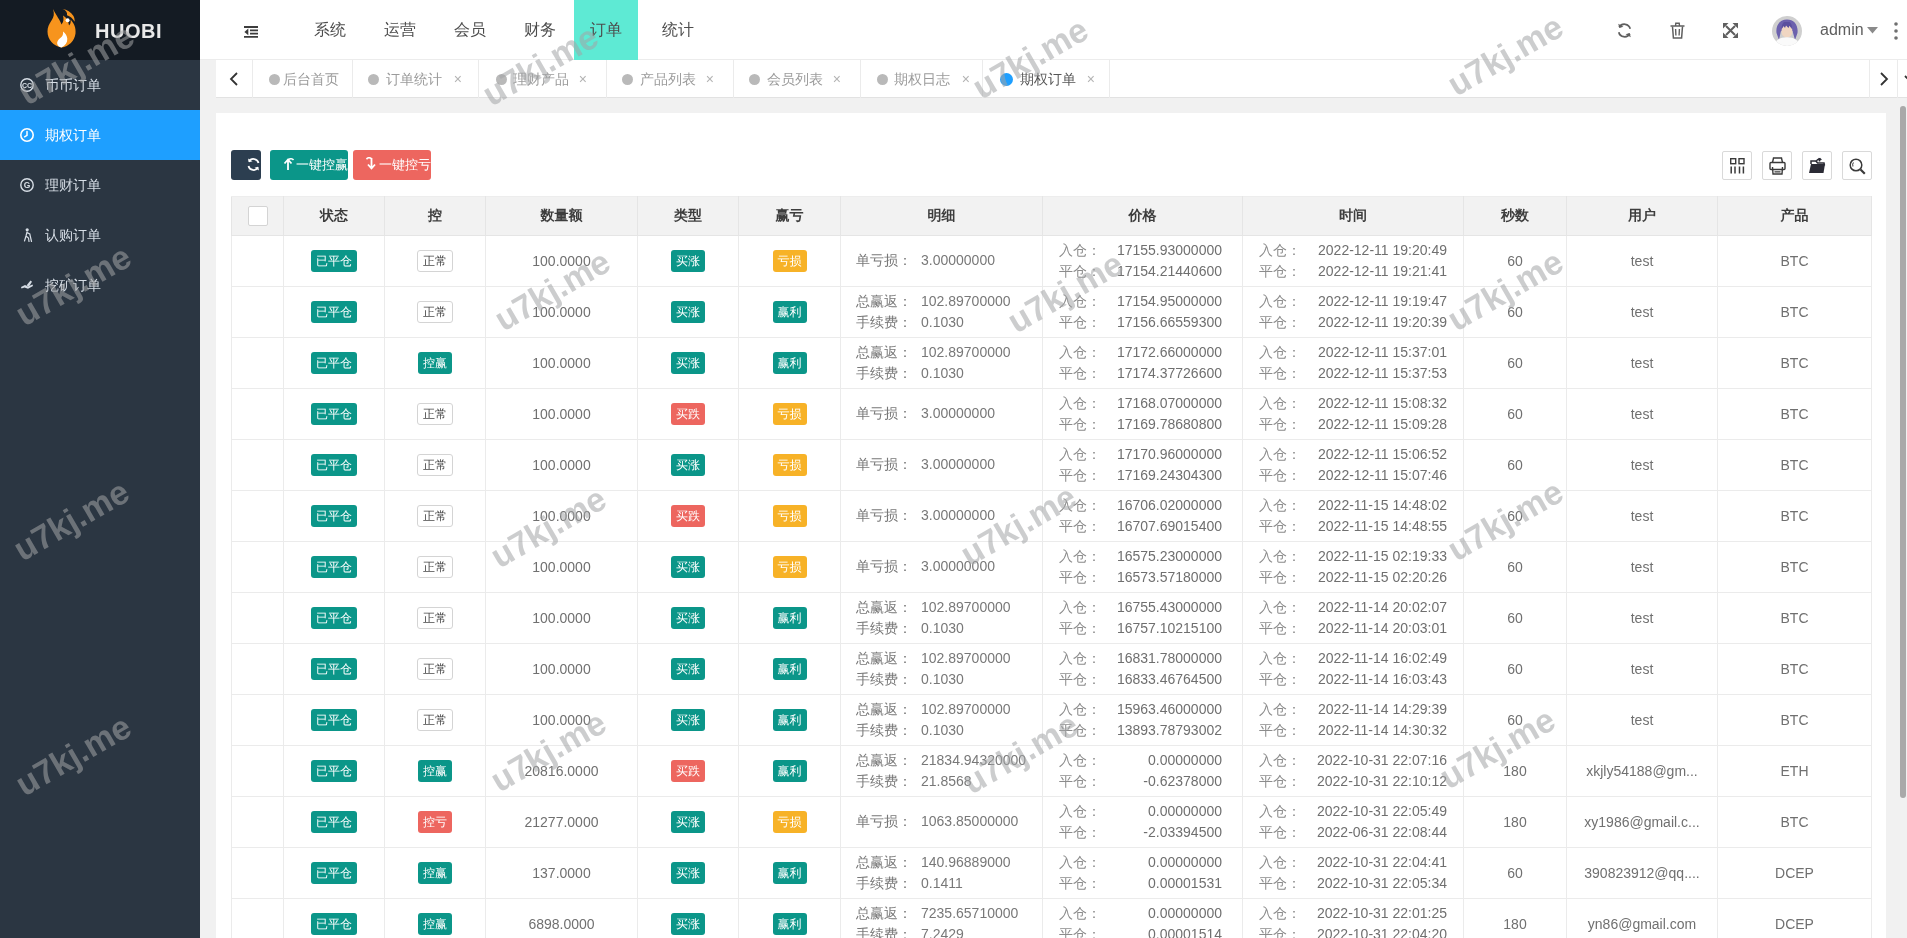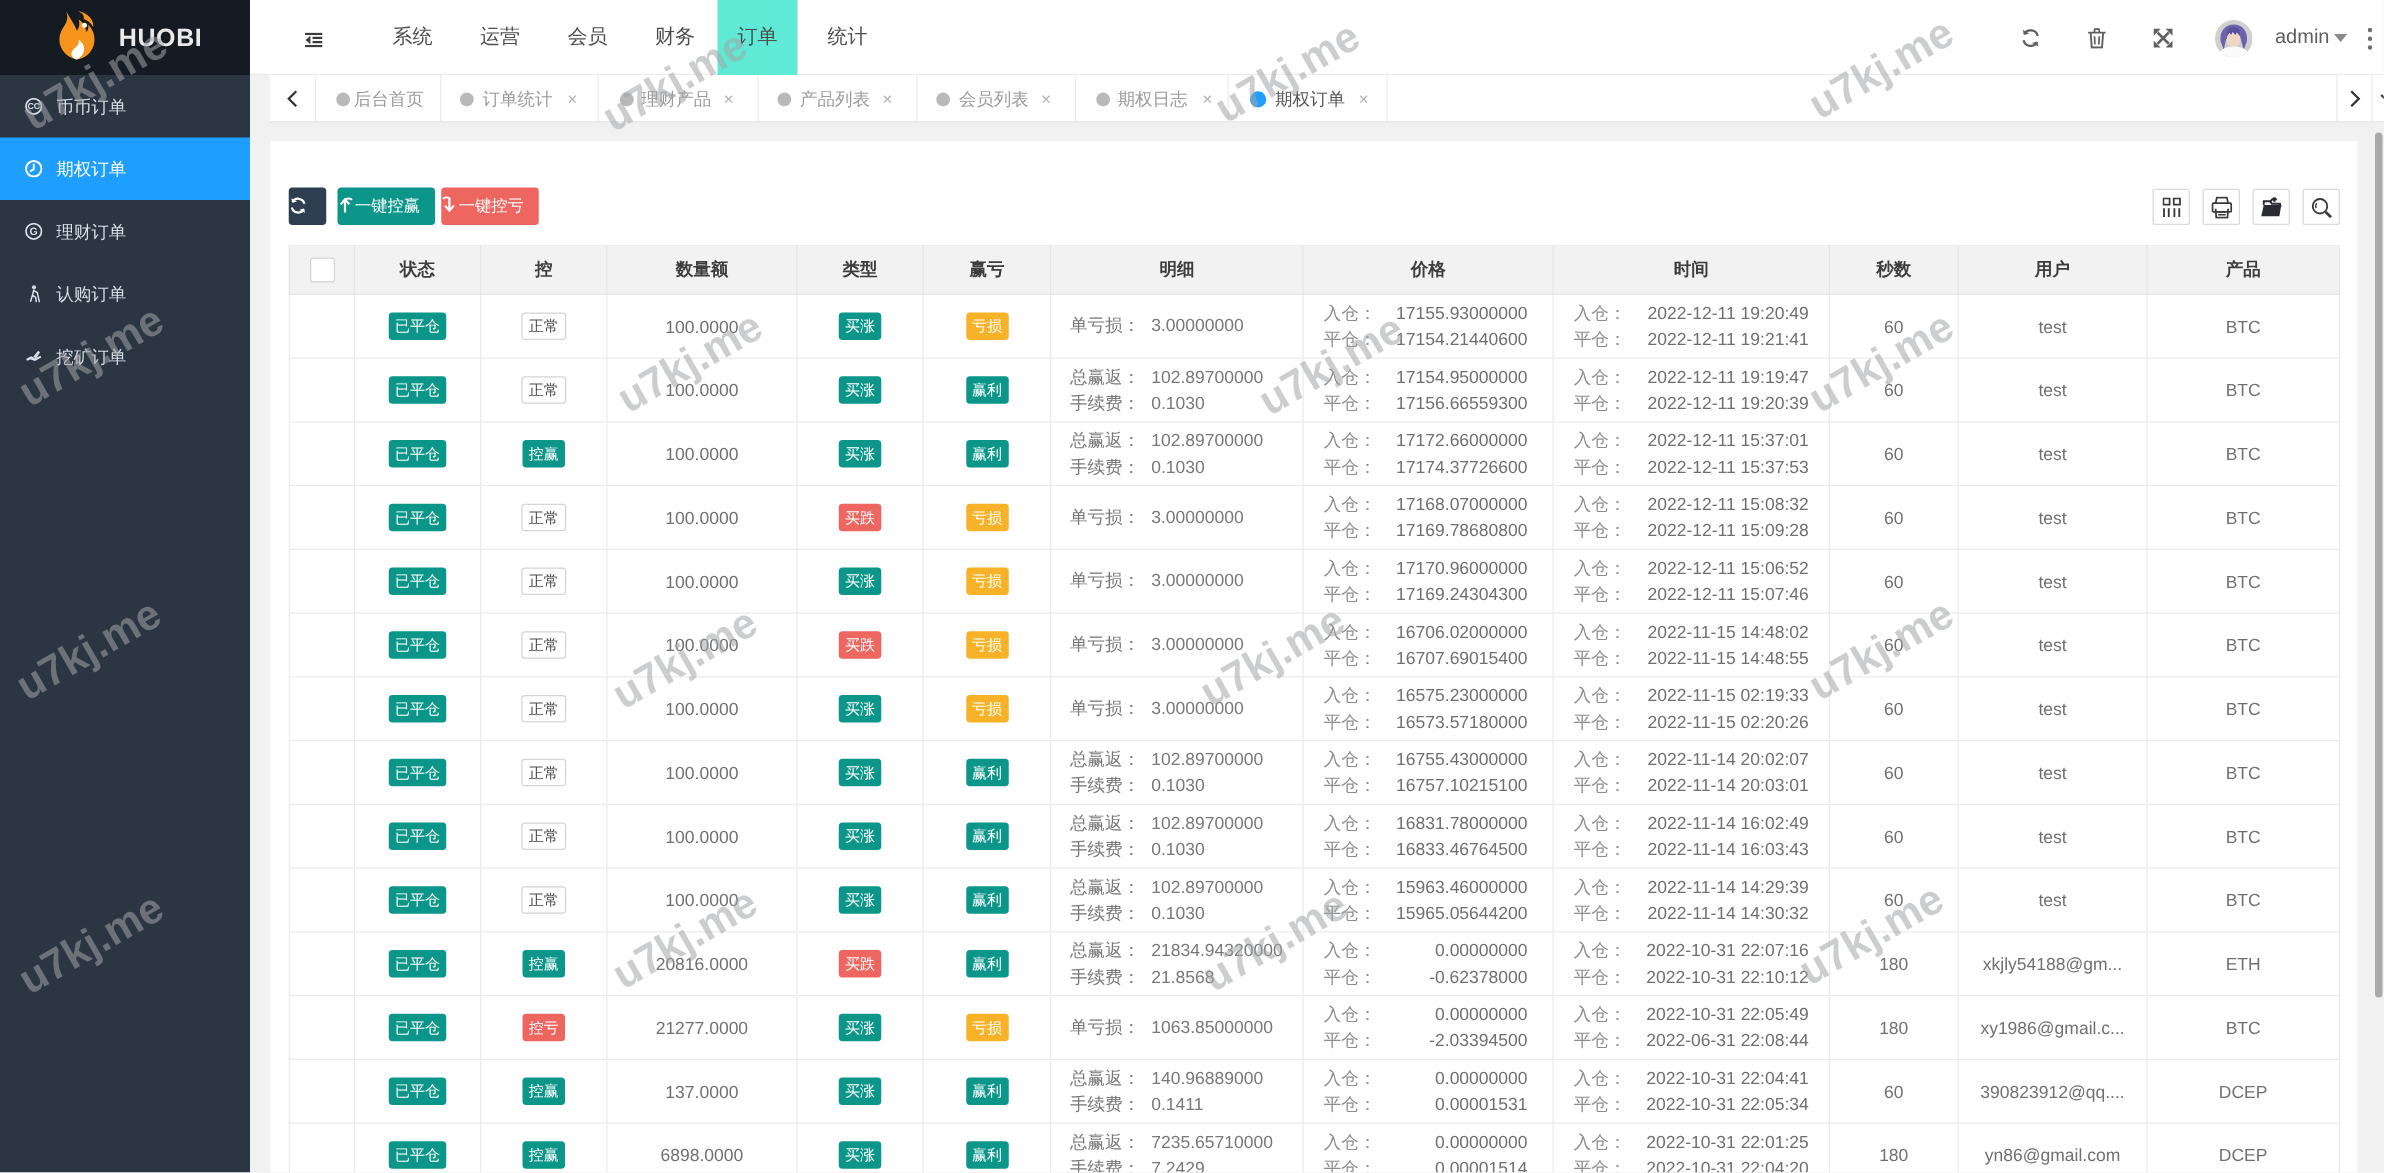--- a/index.html
+++ b/index.html
@@ -20,21 +20,21 @@
 
 #tabbar { position:absolute; left:216px; top:60px; width:1707px; height:38px; background:#fff; border-bottom:1px solid #e2e2e2; z-index:2;text-align:center; }
 .tab { position:absolute; top:0; height:38px; border-right:1px solid #ebebeb; font-size:14px; color:#9b9b9b; }
 .tab .dot { position:absolute; left:17px; top:14px; width:11px; height:11px; border-radius:50%; background:#b9b9b9; }
 .tab .tt { position:absolute; left:36px; top:11px; white-space:nowrap; }
 .tab .x { position:absolute; right:10px; top:11px; font-size:14px; color:#b3b3b3; }
 .tab.on .dot { background:#1e9fff; }
 .tab.on .tt { color:#555; }
 
 #card { position:absolute; left:216px; top:113px; width:1670px; height:825px; background:#fff; z-index:1; overflow:hidden; }
-.btn { position:absolute; top:37px; height:30px; border-radius:3px; color:#fff; font-size:13px; text-align:left; line-height:30px; }
+.btn { position:absolute; top:37px; height:30px; border-radius:3px; color:#fff; font-size:13px; text-align:right; line-height:30px; }
 #b-refresh { left:15px; width:30px; background:#2c3e50; }
 #b-win { left:54px; width:78px; background:#0b9689; }
 #b-lose { left:137px; width:78px; background:#ed665f; }
 .ibtn { position:absolute; top:38px; width:30px; height:29px; border:1px solid #d9d9d9; border-radius:2px; background:#fff; }
 
 table { position:absolute; left:15px; top:83px; width:1640px; border-collapse:collapse; table-layout:fixed; }
 th { height:39px; background:#f2f2f2; border:1px solid #e5e5e5; border-top:1px solid #ededed; font-size:14px; color:#3d3d3d; font-weight:bold; text-align:center; }
 td { height:51px; border:1px solid #ebebeb; font-size:14px; color:#737373; text-align:center; vertical-align:middle; padding:0; }
 td.num { color:#707070; }
 .tag { display:inline-block; min-width:23px; height:22px; padding:0 5px; border-radius:3px; font-size:12px; color:#fff; line-height:22px; }
@@ -614,21 +614,21 @@
               <div>手续费：<span style="display:inline-block;width:9px"></span>0.1030</div>
             </div>
           </td>
 <td class="pc">
             <div class="kv">
               <span class="lab">入仓：</span>
               <span class="val">15963.46000000</span>
             </div>
             <div class="kv">
               <span class="lab">平仓：</span>
-              <span class="val">15965.05644200</span>
+              <span class="val">13893.78793002</span>
             </div>
           </td>
 <td class="tc">
             <div class="kv">
               <span class="lab">入仓：</span>
               <span class="val">2022-11-14 14:29:39</span>
             </div>
             <div class="kv">
               <span class="lab">平仓：</span>
               <span class="val">2022-11-14 14:30:32</span>

